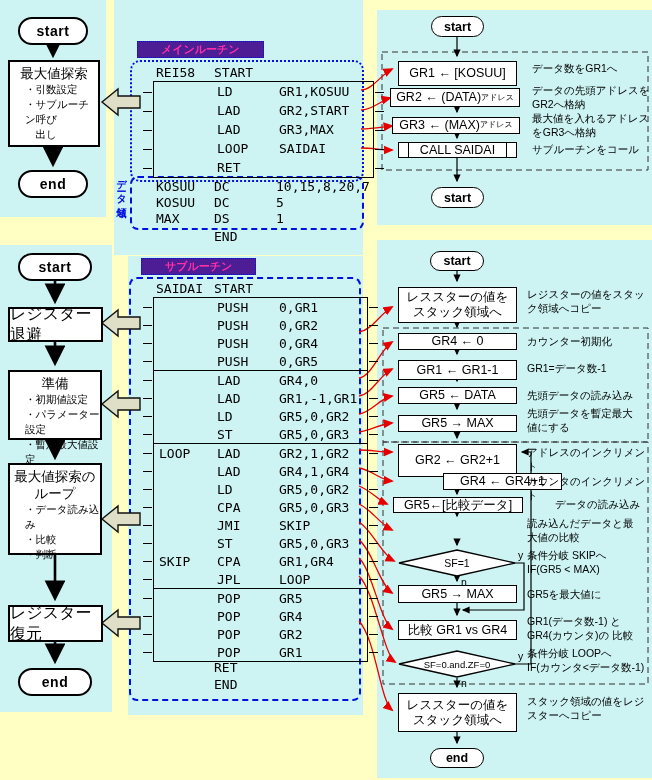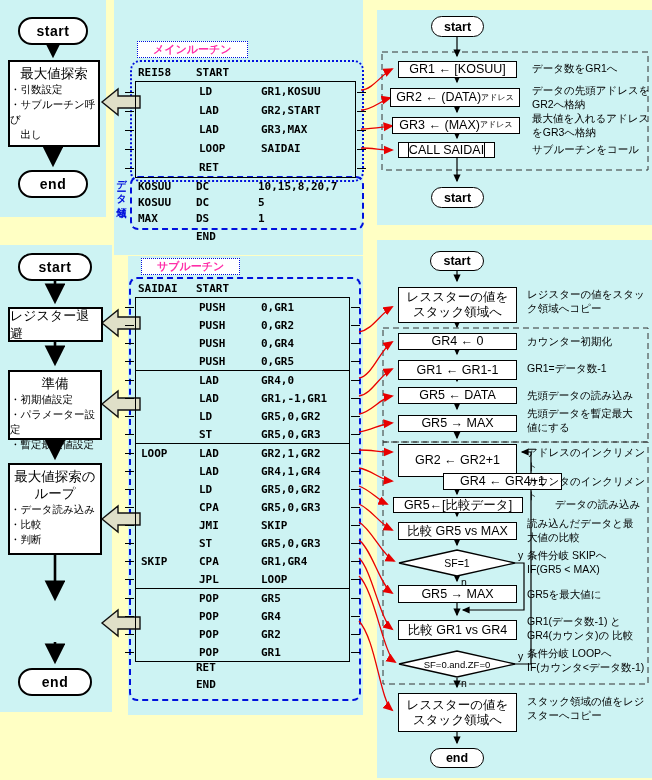--- a/index.html
+++ b/index.html
@@ -6,34 +6,34 @@
   body{font-family:"Liberation Sans","DejaVu Sans",sans-serif;}
   #stage{position:relative;width:652px;height:780px;background:#FFFFC4;overflow:hidden;}
   .panel{position:absolute;background:#CDF3F3;}
   svg.overlay{position:absolute;left:0;top:0;z-index:2;}
   .node{position:absolute;z-index:3;box-sizing:border-box;}
   
   .oval{background:#fff;border:2.5px solid #000;border-radius:16px;display:flex;align-items:center;justify-content:center;font-weight:bold;font-size:14px;letter-spacing:.5px;}
   .soval{background:#fff;border:1.6px solid #000;border-radius:11px;display:flex;align-items:center;justify-content:center;font-weight:bold;font-size:12.5px;}
   .lbox{background:#fff;border:2.2px solid #000;}
   .lbox .ttl{text-align:center;font-size:13.5px;padding-top:3px;white-space:pre-line;line-height:17px;}
-  .lbox .blt{font-size:10.5px;line-height:15px;padding-left:0;}
-  .cbox{background:#fff;border:2.2px solid #000;display:flex;align-items:center;justify-content:center;font-size:13px;}
+  .lbox .blt{font-size:10.5px;line-height:15px;padding-left:15px;}
+  .cbox{background:#fff;border:2.2px solid #000;display:flex;align-items:center;justify-content:center;font-size:16px;}
   
   .rbox{background:#fff;border:1.4px solid #000;display:flex;align-items:center;justify-content:center;font-size:12.5px;font-weight:500;white-space:pre-line;text-align:center;line-height:15px;z-index:3;position:absolute;box-sizing:border-box;}
   .rbox .subsc{font-size:8px;align-self:flex-end;padding-bottom:1px;}
   .callbars{position:absolute;top:0;bottom:0;width:1.4px;background:#000;}
   .ann{position:absolute;font-size:10.5px;line-height:13.5px;white-space:pre-line;z-index:3;color:#000;}
   .dtext{position:absolute;z-index:4;font-size:10.5px;font-weight:500;display:flex;align-items:center;justify-content:center;}
   .ynlab{position:absolute;z-index:4;font-size:10.5px;}
   
-  .codelabel{position:absolute;z-index:4;background:#ffffff;border:1.5px dotted #0010DD;color:#FF2FA8;font-size:11px;font-weight:bold;padding:1px 15px;line-height:13px;}
+  .codelabel{position:absolute;z-index:4;background:#4c1d95;border:1.5px dotted #0010DD;color:#FF2FA8;font-size:11px;font-weight:bold;padding:1px 23px;line-height:13px;}
   .bluebox{position:absolute;z-index:1;border:2px dotted #0010DD;border-radius:10px;}
   .bluebox2{position:absolute;z-index:1;border:2px dashed #0010DD;border-radius:8px;}
-  .codewrap{position:absolute;z-index:3;font-family:"DejaVu Sans Mono","Liberation Mono",monospace;font-weight:bold;font-size:11px;}
+  .codewrap{position:absolute;z-index:3;font-family:"DejaVu Sans Mono","Liberation Mono",monospace;font-weight:normal;font-size:13px;margin-left:18px;}
   .crow{position:relative;display:flex;padding-left:5px;align-items:center;}
   .c-l{display:inline-block;width:58px;}
   .c-o{display:inline-block;width:62px;}
   .c-a{display:inline-block;white-space:nowrap;}
   .blackbox{border:1.6px solid #000;background:transparent;overflow:visible;}
   #main-black .crow{height:19px;}
   #sub-black .crow{height:18px;}
   #main-start .crow,#main-end .crow{height:18px;}
   #sub-start .crow{height:17px;}
   #sub-ret .crow,#sub-end .crow{height:17px;}
@@ -217,24 +217,24 @@
         <span class="c-l"></span>
         <span class="c-o">END</span>
         <span class="c-a"></span>
       </div>
     </div>
   <div class="vlabel" style="left:114px;top:173px;height:54px;">データ領域</div>
 
   <div class="node soval" style="left:431px;top:16px;width:53px;height:21px;">
       <span>start</span>
     </div>
-  <div class="rbox" style="left:398px;top:61px;width:119px;height:17px;"><span>GR1 ← [KOSUU]</span></div>
+  <div class="rbox" style="left:398px;top:61px;width:119px;height:25px;"><span>GR1 ← [KOSUU]</span></div>
   <div class="rbox" style="left:390px;top:88px;width:130px;height:19px;"><span>GR2 ← (DATA)</span><span class="subsc">アドレス</span></div>
   <div class="rbox" style="left:392px;top:117px;width:128px;height:17px;"><span>GR3 ← (MAX)</span><span class="subsc">アドレス</span></div>
-  <div class="rbox" style="left:398px;top:142px;width:97px;height:16px;">
+  <div class="rbox" style="left:398px;top:142px;width:119px;height:16px;">
     <div class="callbars" style="left:9px;"></div>
     <div class="callbars" style="right:9px;"></div>
     <span>CALL SAIDAI</span>
   </div>
   <div class="node soval" style="left:431px;top:187px;width:53px;height:21px;">
       <span>start</span>
     </div>
   <div class="ann" style="left:532px;top:62px;">データ数をGR1へ</div>
   <div class="ann" style="left:532px;top:84px;">データの先頭アドレスを
 GR2へ格納</div>
@@ -254,20 +254,23 @@
     <div class="blt">・パラメーター設定</div>
     <div class="blt">・暫定最大値設定</div>
   </div>
   <div class="node lbox" style="left:8px;top:463px;width:94px;height:92px;">
     <div class="ttl">最大値探索の
 ループ</div>
     <div class="blt">・データ読み込み</div>
     <div class="blt">・比較</div>
     <div class="blt">・判断</div>
   </div>
+  <div class="node cbox" style="left:8px;top:605px;width:95px;height:37px;">
+      <span>レジスター復元</span>
+    </div>
   <div class="node oval" style="left:18px;top:668px;width:74px;height:28px;">
       <span>end</span>
     </div>
 
   <div class="codelabel" style="left:141px;top:258px;">サブルーチン</div>
   <div class="codewrap" id="sub-start" style="left:133px;top:280px;width:225px;">
       <div class="crow">
         <span class="c-l">SAIDAI</span>
         <span class="c-o">START</span>
         <span class="c-a"></span>
@@ -395,21 +398,20 @@
     </div>
   <div class="rbox" style="left:398px;top:287px;width:119px;height:36px;"><span>レススターの値を
 スタック領域へ</span></div>
   <div class="rbox" style="left:398px;top:333px;width:119px;height:17px;"><span>GR4 ← 0</span></div>
   <div class="rbox" style="left:398px;top:360px;width:119px;height:20px;"><span>GR1 ← GR1-1</span></div>
   <div class="rbox" style="left:398px;top:387px;width:119px;height:17px;"><span>GR5 ← DATA</span></div>
   <div class="rbox" style="left:398px;top:415px;width:119px;height:17px;"><span>GR5 → MAX</span></div>
   <div class="rbox" style="left:398px;top:444px;width:119px;height:33px;"><span>GR2 ← GR2+1</span></div>
   <div class="rbox" style="left:398px;top:473px;width:119px;height:17px;margin-left:45px;"><span>GR4 ← GR4+1</span></div>
   <div class="rbox" style="left:393px;top:497px;width:130px;height:16px;"><span>GR5←[比較データ]</span></div>
-  <div class="rbox" style="left:398px;top:522px;width:119px;height:18px;"><span>比較  GR5 vs MAX</span></div>
   <div class="dtext" style="left:399px;top:550px;width:116px;height:26px;">SF=1</div>
   <div class="ynlab" style="left:518px;top:549px;">y</div>
   <div class="ynlab" style="left:461px;top:576px;">n</div>
   <div class="rbox" style="left:398px;top:585px;width:119px;height:18px;"><span>GR5 → MAX</span></div>
   <div class="rbox" style="left:398px;top:620px;width:119px;height:20px;"><span>比較  GR1 vs GR4</span></div>
   <div class="dtext" style="left:399px;top:651px;width:116px;height:26px;font-size:9.5px;">SF=0.and.ZF=0</div>
   <div class="ynlab" style="left:518px;top:650px;">y</div>
   <div class="ynlab" style="left:461px;top:677px;">n</div>
   <div class="rbox" style="left:398px;top:693px;width:119px;height:39px;"><span>レススターの値を
 スタック領域へ</span></div>

